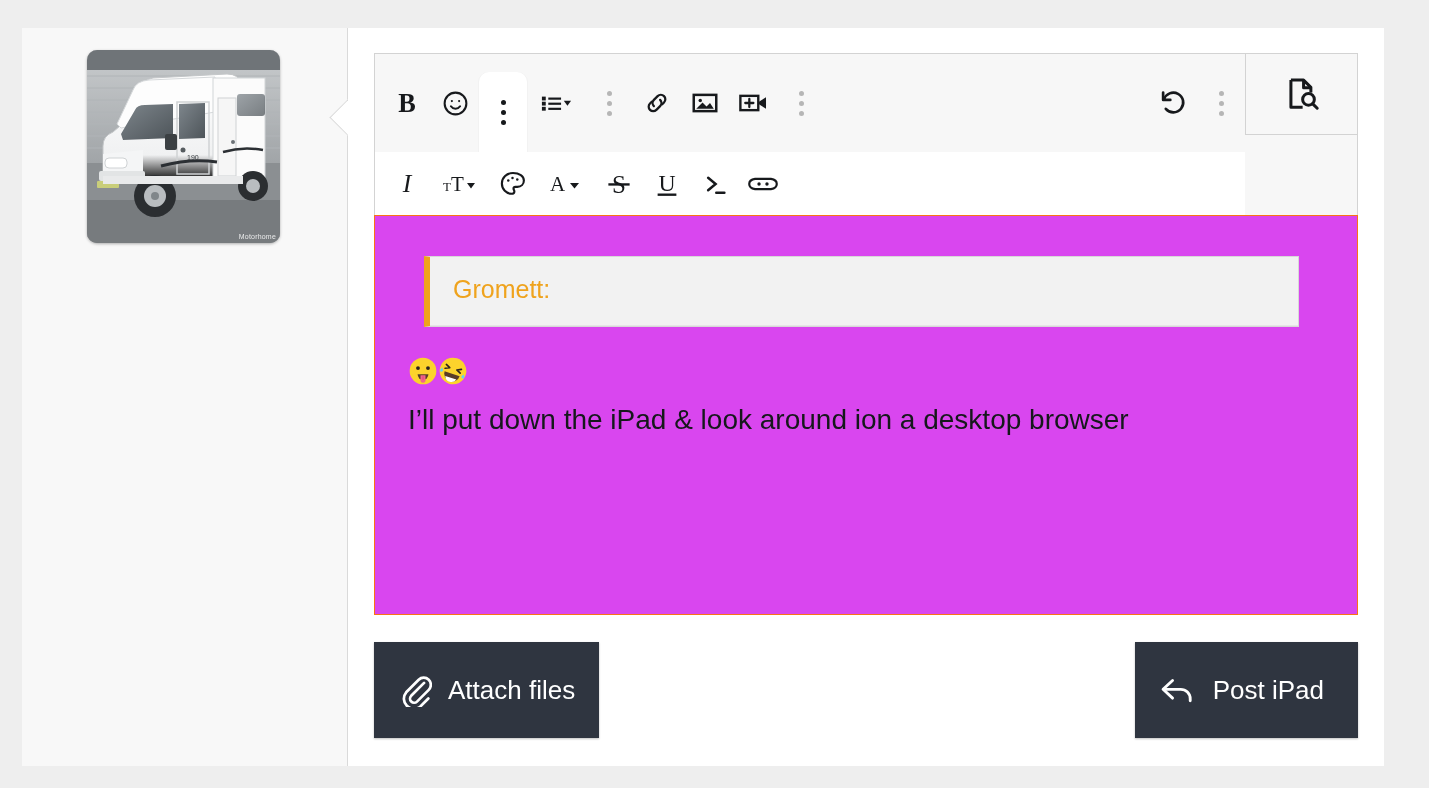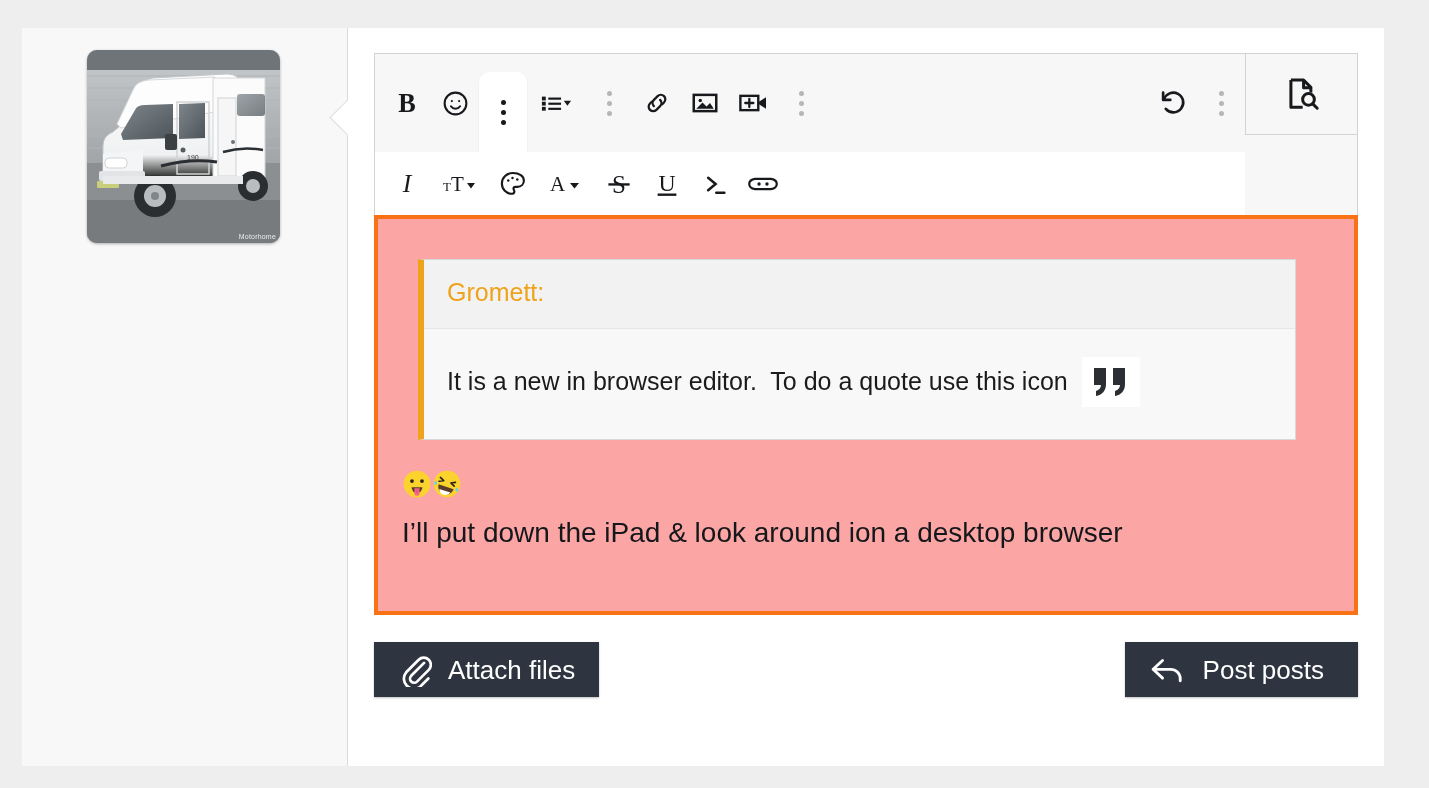--- a/index.html
+++ b/index.html
@@ -185,24 +185,24 @@
     display: flex;
     align-items: center;
     justify-content: center;
     align-self: flex-start;
     height: 81px;
     box-sizing: border-box;
   }
 
   
   .editor-body {
-    border: 4px solid #f97316;
-    background: #fca5a5;
-    box-sizing: border-box;
-    padding: 22px 22px 26px 22px;
+    border: 1px solid #f97316;
+    background: #d946ef;
+    box-sizing: border-box;
+    padding: 22px 22px 26px 31px;
     min-height: 400px;
   }
 
   .quote-block {
     border: 1px solid #d8d8d8;
     border-left: 6px solid #efa31d;
     background: #f8f8f8;
     box-sizing: border-box;
     margin: 18px 36px 14px 18px;
   }
@@ -267,21 +267,21 @@
     margin-top: 27px;
   }
   .btn {
     background: #2f3540;
     color: #ffffff;
     border: none;
     display: inline-flex;
     align-items: center;
     gap: 16px;
     padding: 0 24px;
-    height: 55px;
+    height: 96px;
     font-size: 26px;
     font-family: "Liberation Sans", sans-serif;
     cursor: pointer;
     box-shadow: 0 1px 2px rgba(0,0,0,0.25);
     box-sizing: border-box;
   }
   .btn svg { display: block; flex: 0 0 auto; }
   .btn .label { line-height: 1; }
   .btn-post { padding-right: 34px; }
 </style>
@@ -537,31 +537,20 @@
             <path d="M18.8 18.2 L21.6 21" stroke-linecap="round"></path>
           </svg>
         </div>
       </div>
 
       <div class="editor-body">
 
         <div class="quote-block">
           <div class="quote-head">
             <span class="quote-author">Gromett:</span>
-          </div>
-          <div class="quote-body">
-            <span class="quote-text">It is a new in browser editor.  To do a quote use this icon</span>
-            <span class="quote-icon-chip">
-              <svg width="40" height="32" viewBox="0 0 40 32">
-                <g fill="#2b2f33">
-                  <path d="M3 2 h12 v16 c0 7-4 11-10 12 v-5 c3-1 5-3 5-6 h-7 z"></path>
-                  <path d="M22 2 h12 v16 c0 7-4 11-10 12 v-5 c3-1 5-3 5-6 h-7 z"></path>
-                </g>
-              </svg>
-            </span>
           </div>
         </div>
 
         <div class="post-text">
           <span class="line"><span class="emoji-img"><svg width="30" height="30" viewBox="0 0 36 36">
                   <circle cx="18" cy="18" r="16" fill="#fcd32c"></circle>
                   <circle cx="12" cy="14.5" r="2.3" fill="#2b2320"></circle>
                   <circle cx="24" cy="14.5" r="2.3" fill="#2b2320"></circle>
                   <path d="M11.5 22 h13 a6.5 6.5 0 0 1-13 0z" fill="#5a3c28"></path>
                   <path d="M15 23 h6 v6 a3 3 0 0 1-6 0z" fill="#f2648c"></path>
@@ -587,19 +576,19 @@
             <path d="M18.4 7 L9.3 16.1 a2.9 2.9 0 0 0 4.1 4.1 l8.3-8.3 a5 5 0 0 0-7.1-7.1 l-8.8 8.8 a7.1 7.1 0 0 0 10 10 l5.6-5.6"></path>
           </svg>
           <span class="label">Attach files</span>
         </button>
 
         <button class="btn btn-post">
           <svg width="38" height="34" viewBox="0 0 28 24" fill="none" stroke="#ffffff" stroke-width="2.1" stroke-linecap="round" stroke-linejoin="round">
             <path d="M10 5 L3 11.5 L10 18"></path>
             <path d="M3.6 11.5 H16 a7 7 0 0 1 7 7 v1.4"></path>
           </svg>
-          <span class="label">Post posts</span>
+          <span class="label">Post iPad</span>
         </button>
       </div>
 
     </div>
   </div>
 </div>
 
 </body></html>

